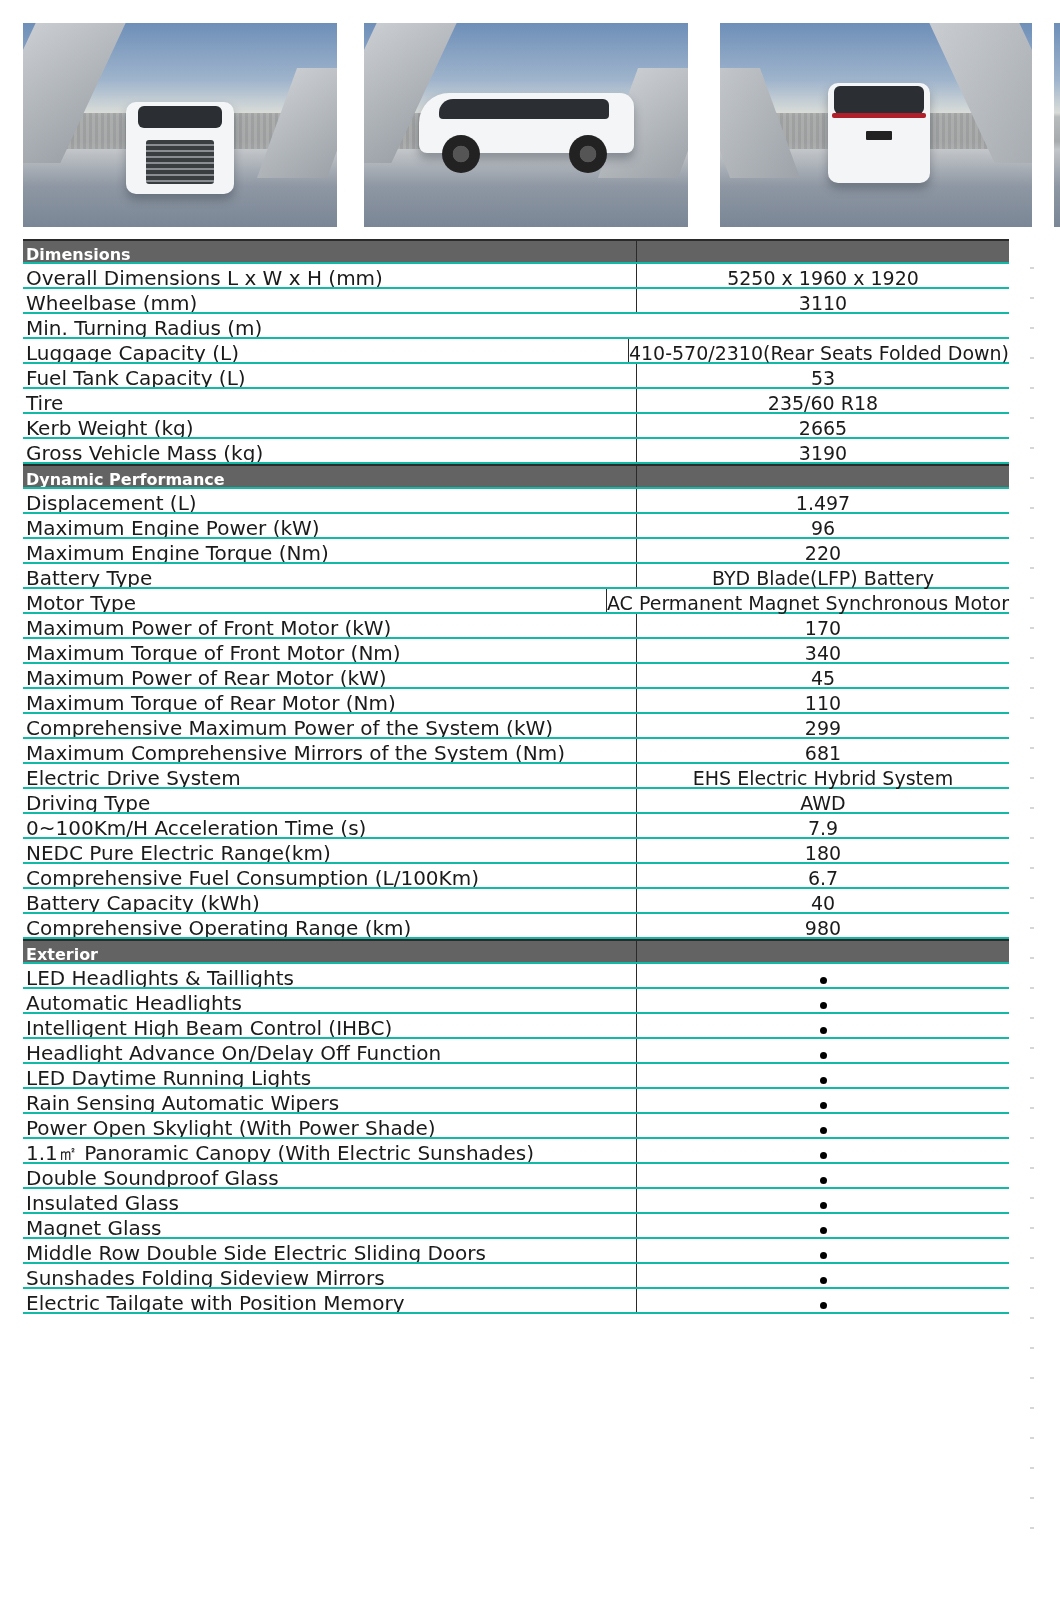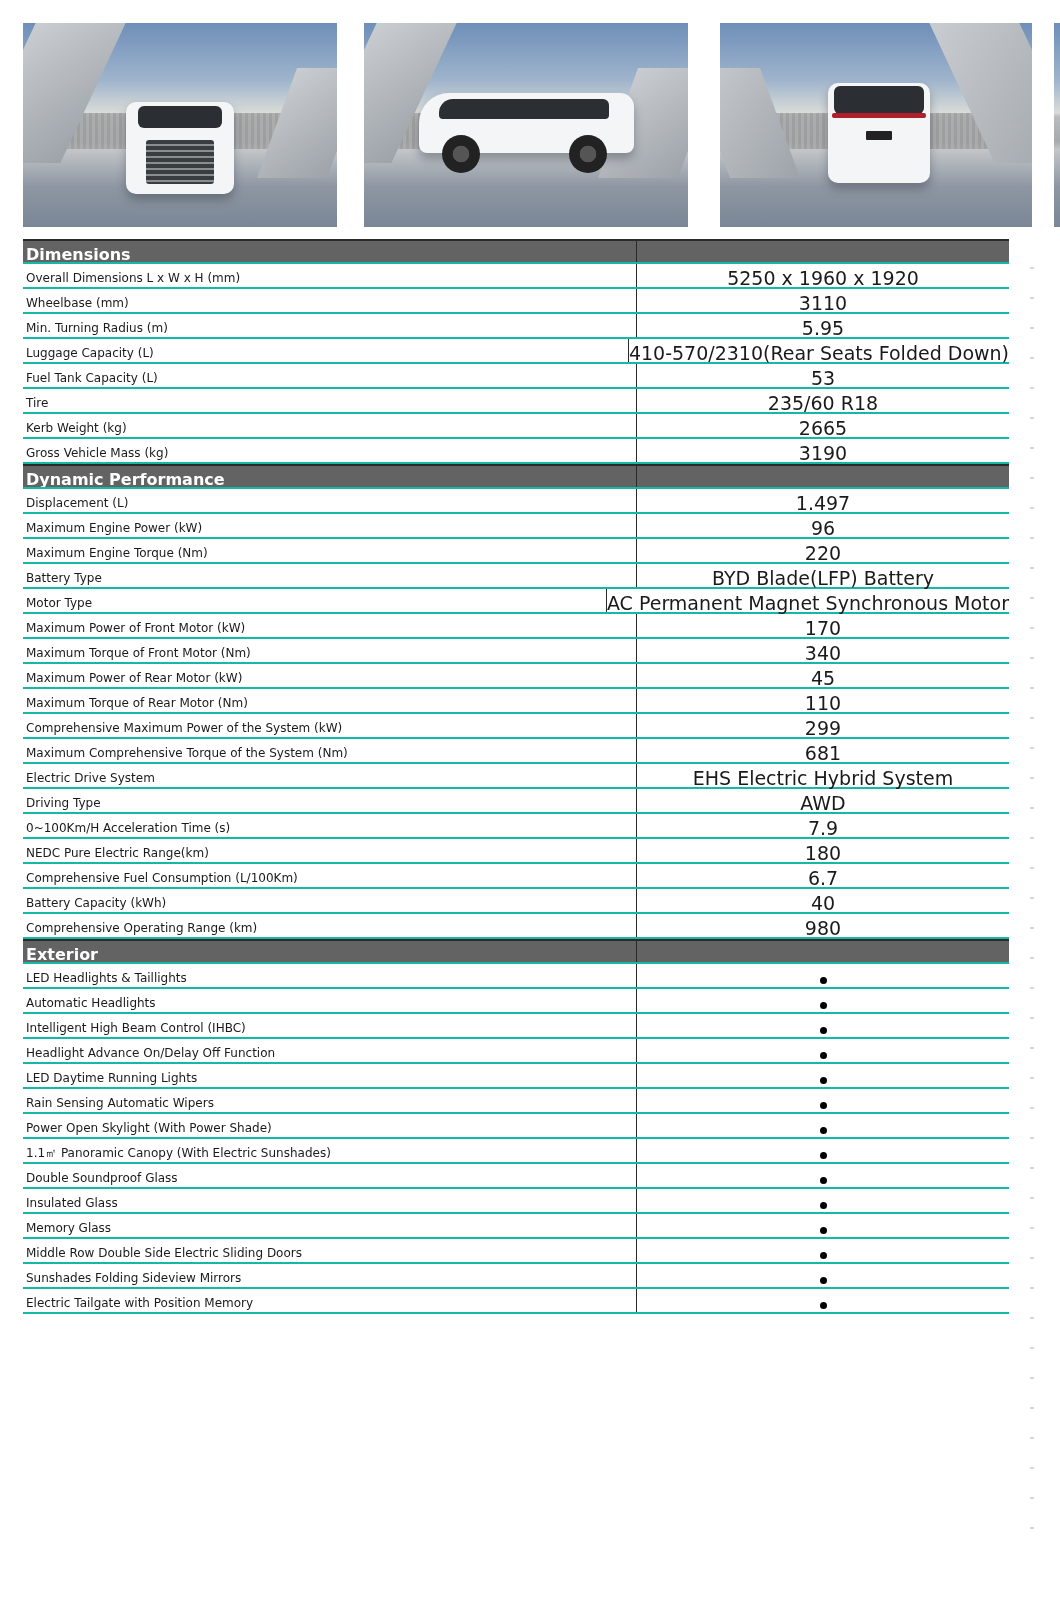--- a/index.html
+++ b/index.html
@@ -19,21 +19,21 @@
   .slab { position: absolute; background: linear-gradient(135deg, #c9cdd1, #9ea3a9); }
   .van { position: absolute; background: #f4f5f6; border-radius: 10px; box-shadow: 0 6px 10px rgba(40,50,60,.35); }
   .van .glass { position: absolute; background: #2b2f33; border-radius: 6px; }
   .van .grille { position: absolute; background: repeating-linear-gradient(180deg, #3a3d40 0 4px, #8a8e92 4px 6px); border-radius: 3px; }
   .van .tail { position: absolute; background: #b0202a; height: 5px; border-radius: 2px; }
   .wheel { position: absolute; width: 38px; height: 38px; border-radius: 50%; background: radial-gradient(circle, #555 0 30%, #222 32% 70%, #111 72%); }
 
   .spec-table { position: absolute; top: 239px; left: 23px; width: 986px; border-collapse: collapse; }
   .row { position: relative; display: flex; height: 25px; border-bottom: 2px solid #14b8a6; box-sizing: border-box; }
   .row.section { background: #636363; border-top: 2px solid #2a2a2a; }
-  .cell-label { width: 610px; padding-left: 3px; font-size: 12px; line-height: 28px; white-space: nowrap; overflow: hidden; }
+  .cell-label { width: 610px; padding-left: 3px; font-size: 20px; line-height: 28px; white-space: nowrap; overflow: hidden; }
   .cell-value { flex: 1; border-left: 1.5px solid #2a2a2a; text-align: center; font-size: 19px; line-height: 28px; white-space: nowrap; }
   .row.section .cell-label { color: #ffffff; font-weight: bold; font-size: 16px; }
   .dot { display: inline-block; width: 7px; height: 7px; background: #000; border-radius: 50%; vertical-align: middle; margin-top: 2px; }
   .edge-marks { position: absolute; top: 239px; left: 1030px; width: 4px; height: 1300px;
     background: repeating-linear-gradient(180deg, transparent 0 28px, #bbb 28px 30px); opacity: .6; }
 </style>
 </head>
 <body>
 
 <div class="photos">
@@ -82,21 +82,20 @@
     <div class="row">
       <div class="cell-label">Overall Dimensions L x W x H (mm)</div>
       <div class="cell-value">5250 x 1960 x 1920</div>
     </div>
     <div class="row">
       <div class="cell-label">Wheelbase (mm)</div>
       <div class="cell-value">3110</div>
     </div>
     <div class="row">
       <div class="cell-label">Min. Turning Radius (m)</div>
-      <div class="cell-value">5.95</div>
     </div>
     <div class="row">
       <div class="cell-label">Luggage Capacity (L)</div>
       <div class="cell-value">410-570/2310(Rear Seats Folded Down)</div>
     </div>
     <div class="row">
       <div class="cell-label">Fuel Tank Capacity (L)</div>
       <div class="cell-value">53</div>
     </div>
     <div class="row">
@@ -149,21 +148,21 @@
     </div>
     <div class="row">
       <div class="cell-label">Maximum Torque of Rear Motor (Nm)</div>
       <div class="cell-value">110</div>
     </div>
     <div class="row">
       <div class="cell-label">Comprehensive Maximum Power of the System (kW)</div>
       <div class="cell-value">299</div>
     </div>
     <div class="row">
-      <div class="cell-label">Maximum Comprehensive Torque of the System (Nm)</div>
+      <div class="cell-label">Maximum Comprehensive Mirrors of the System (Nm)</div>
       <div class="cell-value">681</div>
     </div>
     <div class="row">
       <div class="cell-label">Electric Drive System</div>
       <div class="cell-value">EHS Electric Hybrid System</div>
     </div>
     <div class="row">
       <div class="cell-label">Driving Type</div>
       <div class="cell-value">AWD</div>
     </div>
@@ -225,21 +224,21 @@
     </div>
     <div class="row">
       <div class="cell-label">Double Soundproof Glass</div>
       <div class="cell-value"><span class="dot" title="●"></span></div>
     </div>
     <div class="row">
       <div class="cell-label">Insulated Glass</div>
       <div class="cell-value"><span class="dot" title="●"></span></div>
     </div>
     <div class="row">
-      <div class="cell-label">Memory Glass</div>
+      <div class="cell-label">Magnet Glass</div>
       <div class="cell-value"><span class="dot" title="●"></span></div>
     </div>
     <div class="row">
       <div class="cell-label">Middle Row Double Side Electric Sliding Doors</div>
       <div class="cell-value"><span class="dot" title="●"></span></div>
     </div>
     <div class="row">
       <div class="cell-label">Sunshades Folding Sideview Mirrors</div>
       <div class="cell-value"><span class="dot" title="●"></span></div>
     </div>

